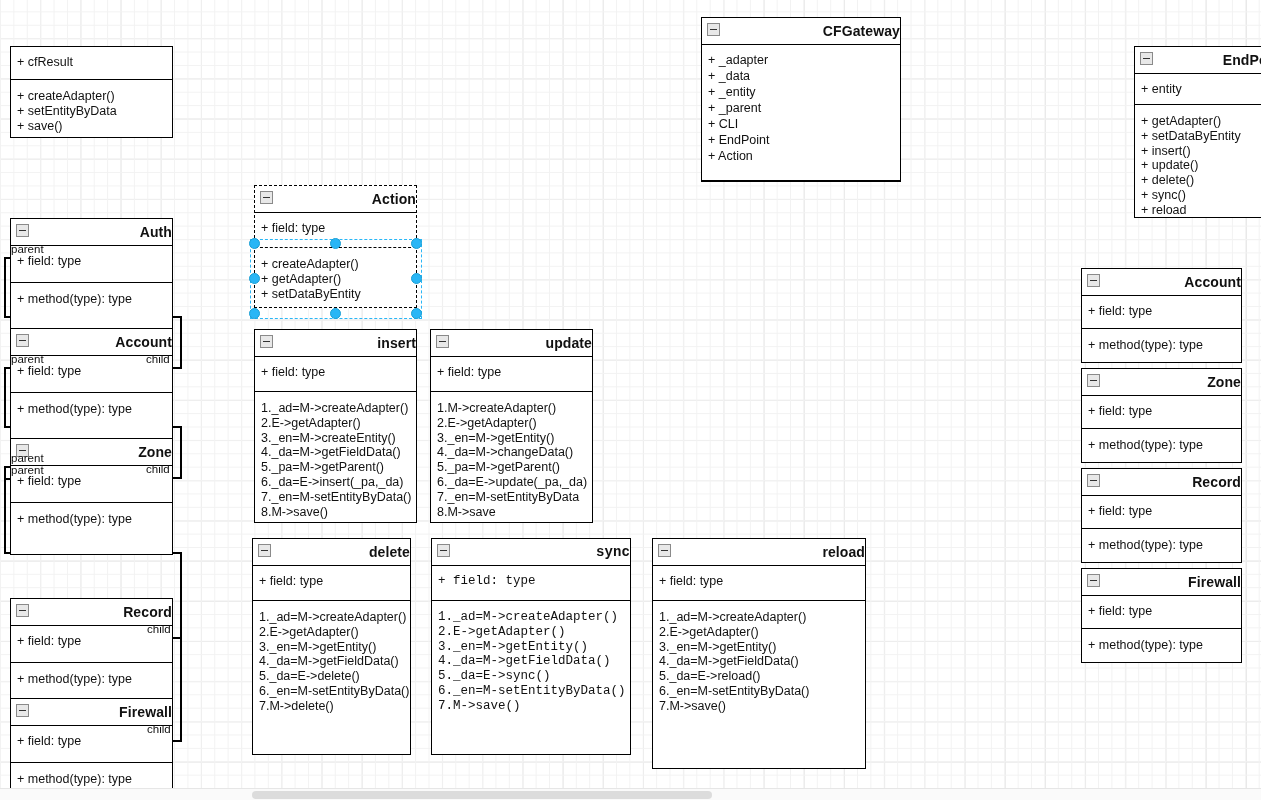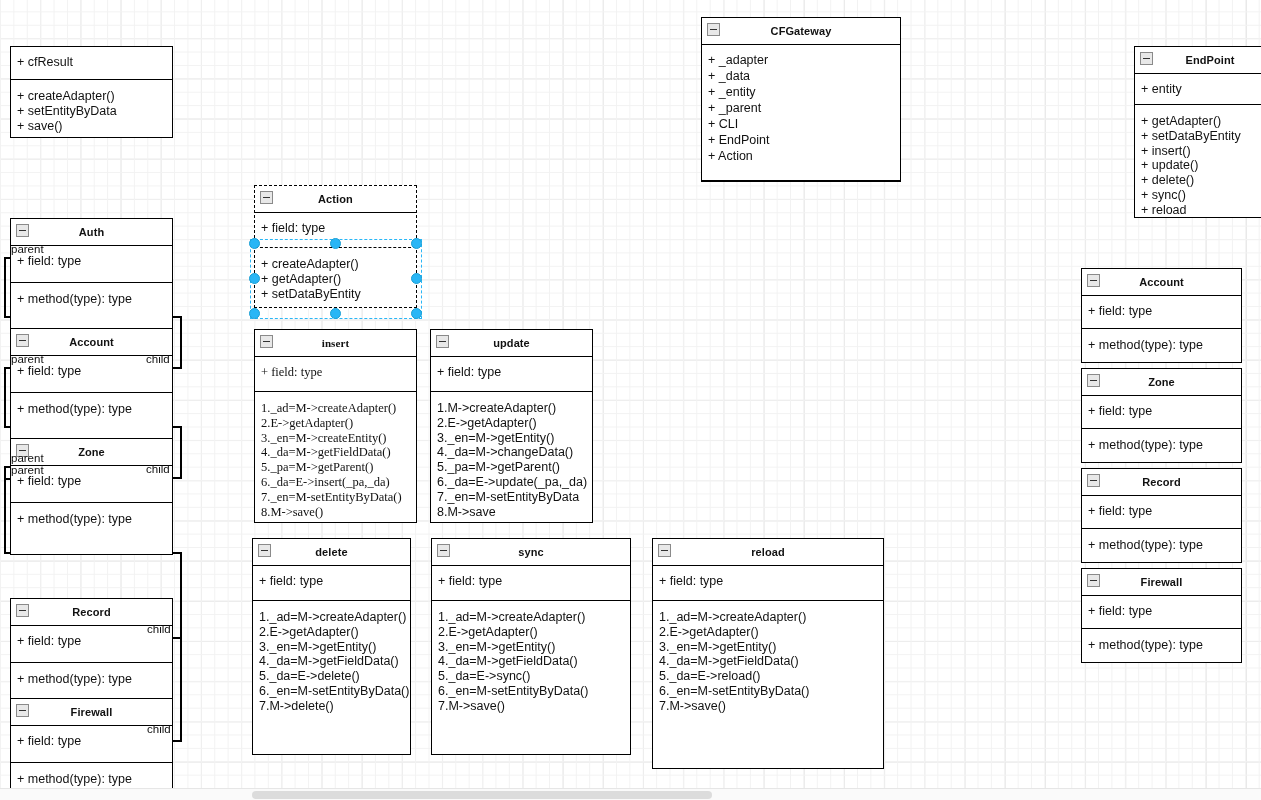--- a/index.html
+++ b/index.html
@@ -34,23 +34,23 @@
     color: #111;
     z-index: 5;
   }
   .uml.selected { border: 1.6px dashed #000; }
   .uml .hdr {
     position: relative;
     height: 27px;
     border-bottom: 1.6px solid #000;
     display: flex;
     align-items: center;
-    justify-content: center;
+    justify-content: flex-end;
     font-weight: bold;
-    font-size: 11px;
+    font-size: 14px;
     letter-spacing: .1px;
   }
   .collapse {
     position: absolute;
     left: 5px; top: 5px;
     width: 13px; height: 13px;
     background: #e8e8e8;
     border: 1px solid #8a8a8a;
     display: flex; align-items: center; justify-content: center;
   }
@@ -283,21 +283,21 @@
           </span>
           <span>Firewall</span>
         </div>
         <div class="fields" style="height: 37px;">
           <div class="row">+ field: type</div>
         </div>
         <div class="methods" style="height: 51px;">
           <div class="row">+ method(type): type</div>
         </div>
       </div>
-      <div class="uml" style="left: 254px; top: 329px; width: 163px; font-family: Liberation Serif, serif;">
+      <div class="uml" style="left: 254px; top: 329px; width: 163px;">
         <div class="hdr">
           <span class="collapse">
             <i></i>
           </span>
           <span>insert</span>
         </div>
         <div class="fields" style="height: 35px;">
           <div class="row">+ field: type</div>
         </div>
         <div class="methods" style="height: 130px;">
@@ -345,41 +345,41 @@
         <div class="methods" style="height: 153px;">
           <div class="row">1._ad=M-&gt;createAdapter()</div>
           <div class="row">2.E-&gt;getAdapter()</div>
           <div class="row">3._en=M-&gt;getEntity()</div>
           <div class="row">4._da=M-&gt;getFieldData()</div>
           <div class="row">5._da=E-&gt;delete()</div>
           <div class="row">6._en=M-setEntityByData()</div>
           <div class="row">7.M-&gt;delete()</div>
         </div>
       </div>
-      <div class="uml" style="left: 431px; top: 538px; width: 200px;">
+      <div class="uml" style="left: 431px; top: 538px; width: 200px; font-family: Liberation Mono, monospace;">
         <div class="hdr">
           <span class="collapse">
             <i></i>
           </span>
           <span>sync</span>
         </div>
         <div class="fields" style="height: 35px;">
           <div class="row">+ field: type</div>
         </div>
         <div class="methods" style="height: 153px;">
           <div class="row">1._ad=M-&gt;createAdapter()</div>
           <div class="row">2.E-&gt;getAdapter()</div>
           <div class="row">3._en=M-&gt;getEntity()</div>
           <div class="row">4._da=M-&gt;getFieldData()</div>
           <div class="row">5._da=E-&gt;sync()</div>
           <div class="row">6._en=M-setEntityByData()</div>
           <div class="row">7.M-&gt;save()</div>
         </div>
       </div>
-      <div class="uml" style="left: 652px; top: 538px; width: 232px;">
+      <div class="uml" style="left: 652px; top: 538px; width: 214px;">
         <div class="hdr">
           <span class="collapse">
             <i></i>
           </span>
           <span>reload</span>
         </div>
         <div class="fields" style="height: 35px;">
           <div class="row">+ field: type</div>
         </div>
         <div class="methods" style="height: 167px;">

